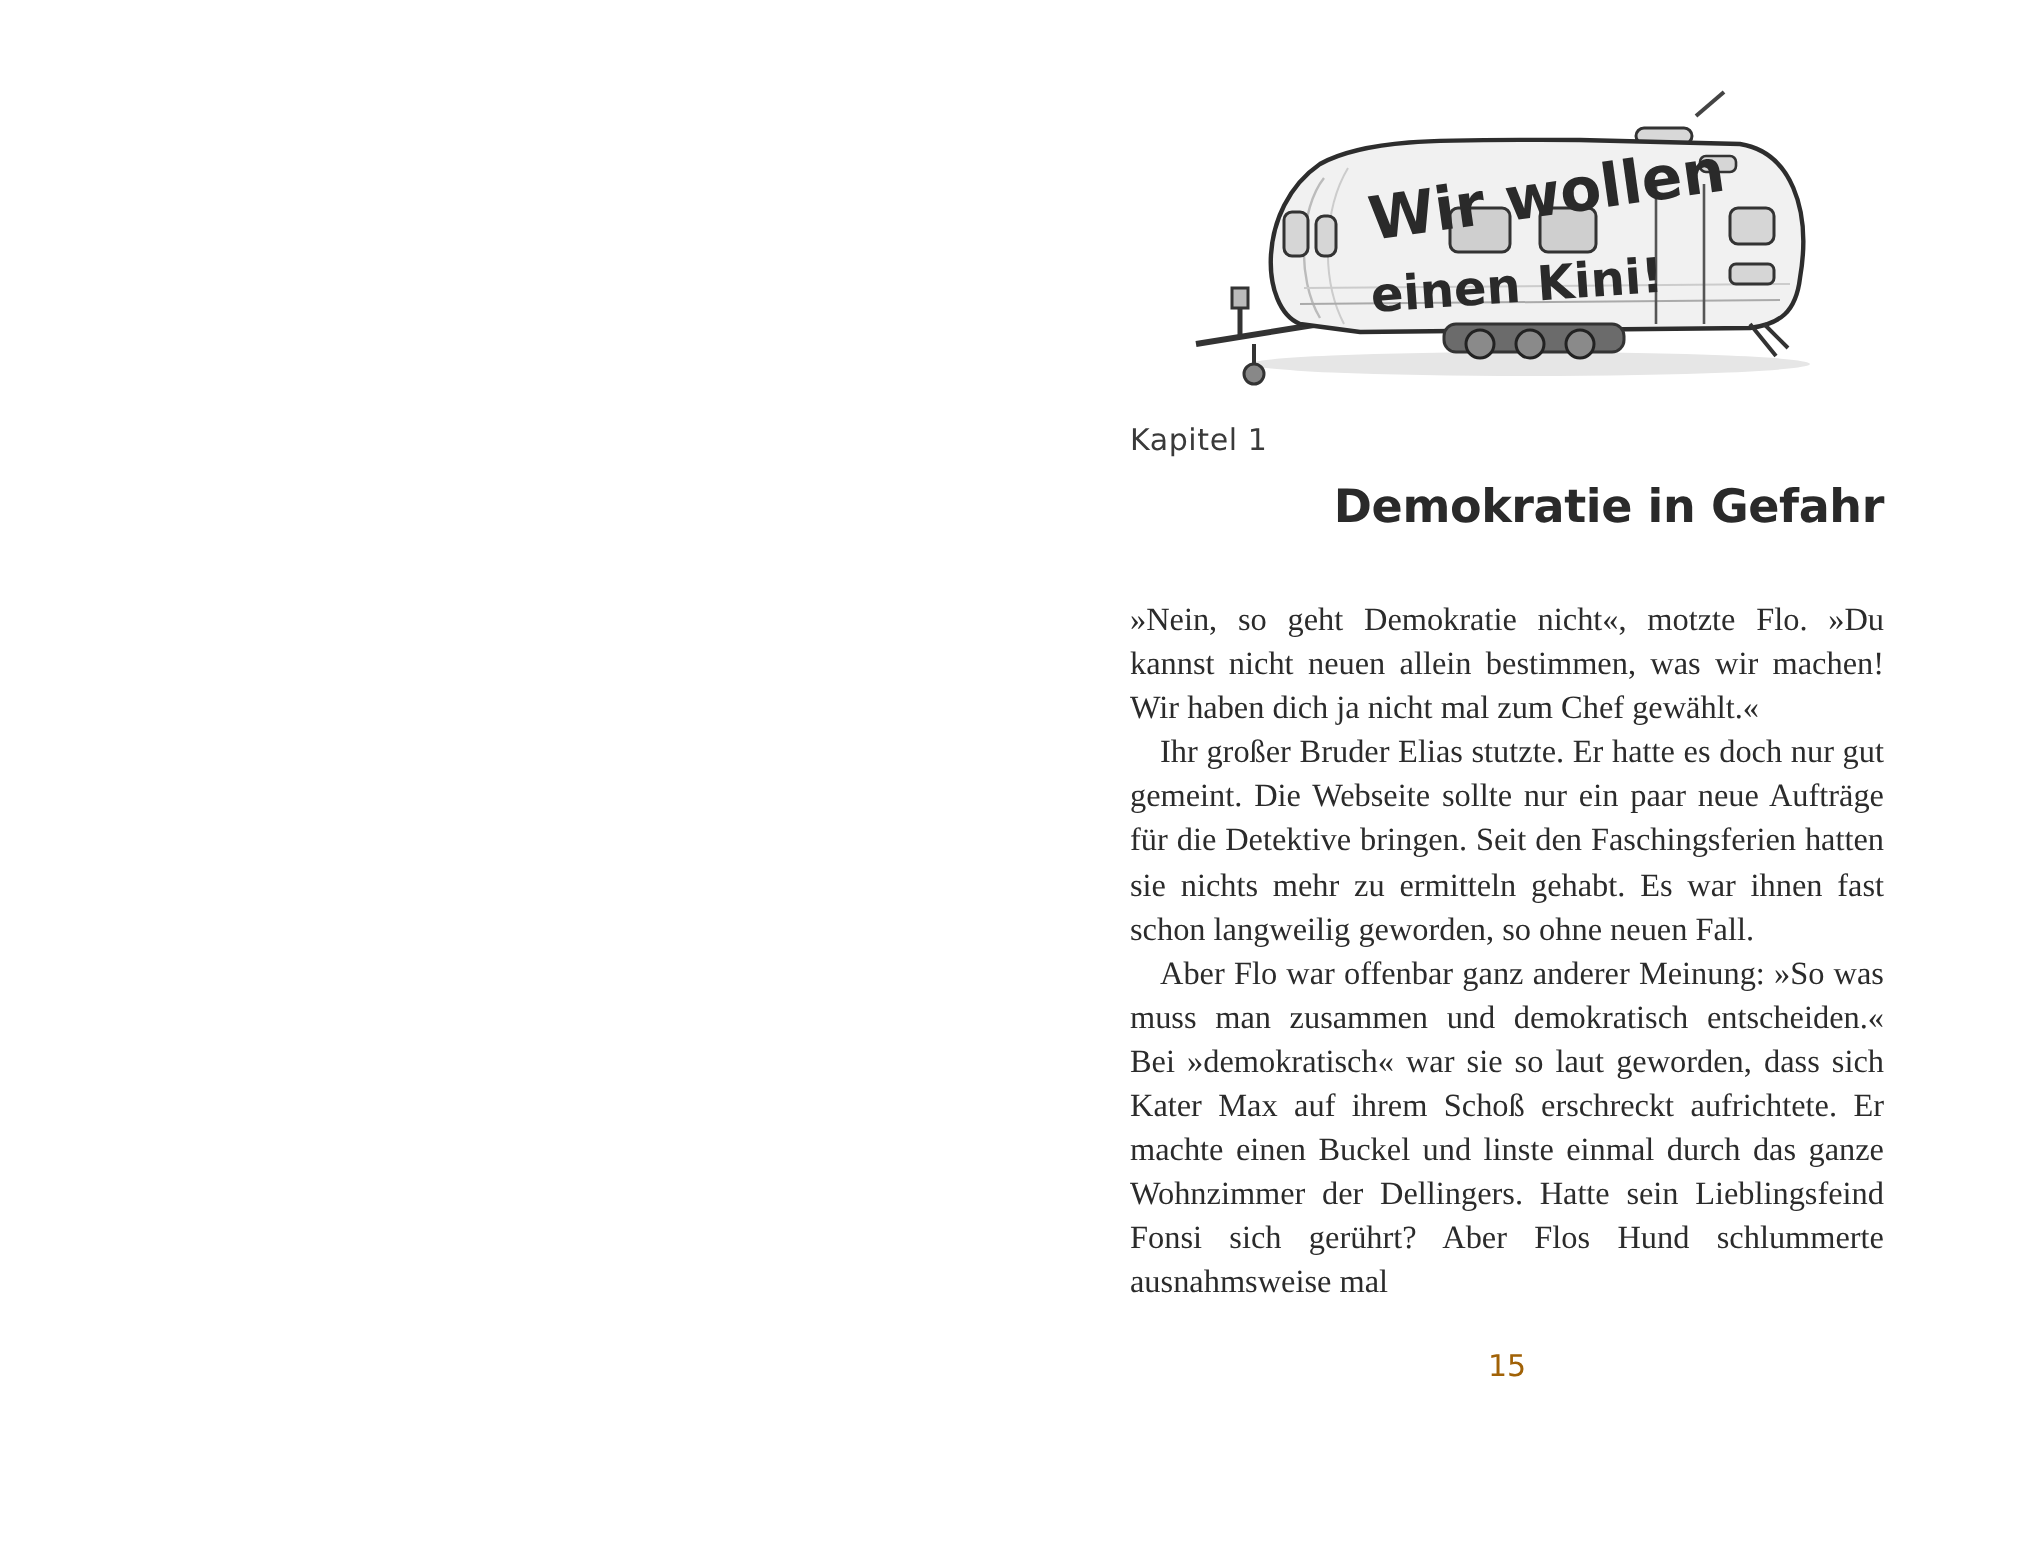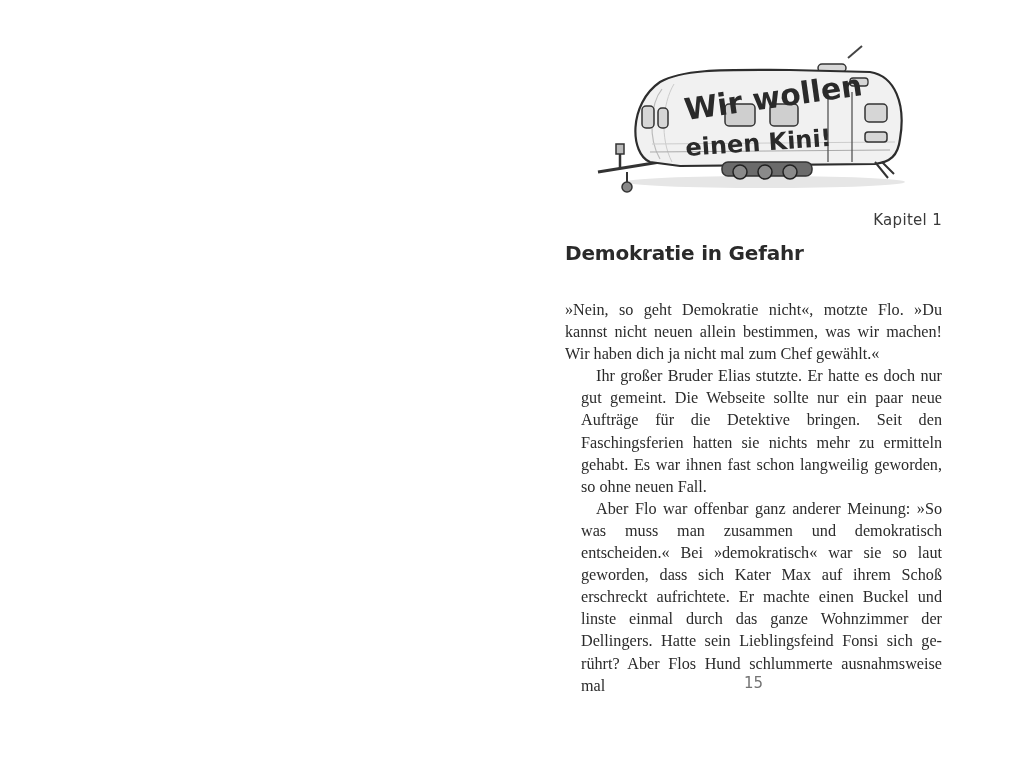--- a/index.html
+++ b/index.html
@@ -1,31 +1,31 @@
 <!DOCTYPE html>
 <html><head>
 <meta charset="utf-8">
 <style>
   html, body { margin: 0; padding: 0; background: #ffffff; }
   body { width: 1020px; height: 775px; position: relative; overflow: hidden; font-family: "DejaVu Serif", serif; }
   .spread { position: absolute; left: 0; top: 0; width: 1020px; height: 775px; background: #fff; }
   .left-page { position: absolute; left: 0; top: 0; width: 510px; height: 775px; background: #fff; }
   .right-page { position: absolute; left: 510px; top: 0; width: 510px; height: 775px; background: #fff; }
   .illustration { position: absolute; left: 590px; top: 44px; width: 320px; height: 150px; }
-  .chapter-label { position: absolute; left: 565px; width: 377px; top: 211px; text-align: right;
+  .chapter-label { position: absolute; left: 565px; width: 377px; top: 211px; text-align: left;
     font-family: "DejaVu Sans", sans-serif; font-size: 15px; color: #3a3a3a; letter-spacing: 0.3px; }
-  .chapter-title { position: absolute; left: 565px; width: 377px; top: 241px; text-align: left;
-    font-family: "DejaVu Sans", sans-serif; font-weight: bold; font-size: 20px; color: #2a2a2a; letter-spacing: -0.2px; }
+  .chapter-title { position: absolute; left: 565px; width: 377px; top: 241px; text-align: right;
+    font-family: "DejaVu Sans", sans-serif; font-weight: bold; font-size: 23px; color: #2a2a2a; letter-spacing: -0.2px; }
   .body-text { position: absolute; left: 565px; top: 299px; width: 377px;
     font-family: "Liberation Serif", serif; font-size: 16.2px; line-height: 22.1px; color: #2b2b2b;
     text-align: justify; hyphens: manual; }
   .body-text p { margin: 0; }
-  .body-text p.indent { text-indent: 15px; margin-left: 16px; }
+  .body-text p.indent { text-indent: 15px; }
   .page-number { position: absolute; left: 565px; width: 377px; top: 674px; text-align: center;
-    font-family: "DejaVu Sans", sans-serif; font-size: 15px; color: #737373; }
+    font-family: "DejaVu Sans", sans-serif; font-size: 15px; color: #a16207; }
 </style>
 </head>
 <body>
 
 <div class="spread">
   <div class="left-page"></div>
   <div class="right-page"></div>
 
   <svg class="illustration" viewBox="0 0 320 150" xmlns="http://www.w3.org/2000/svg">
 

